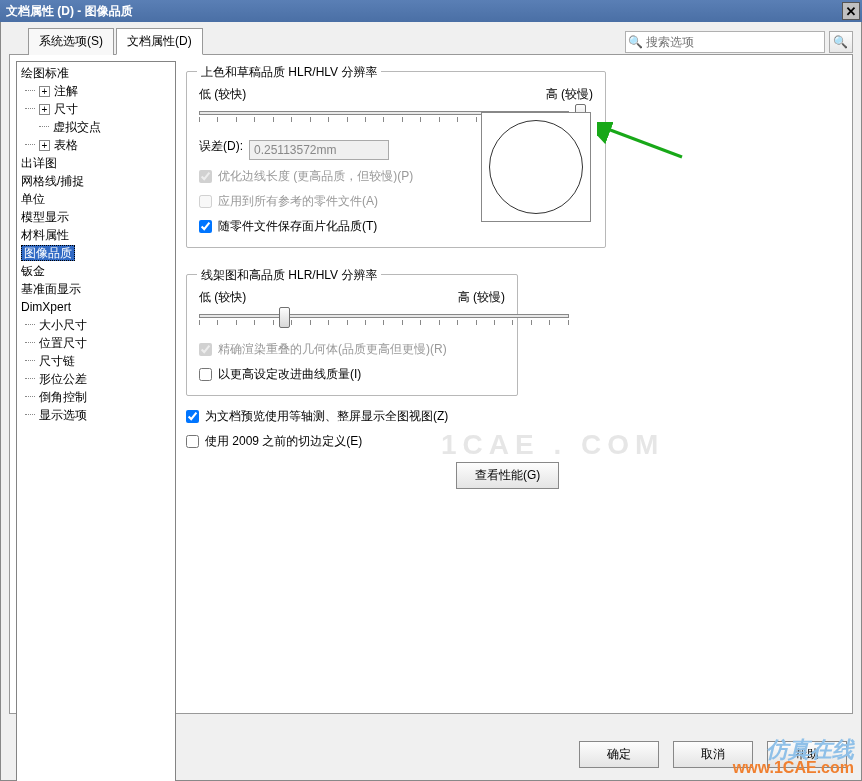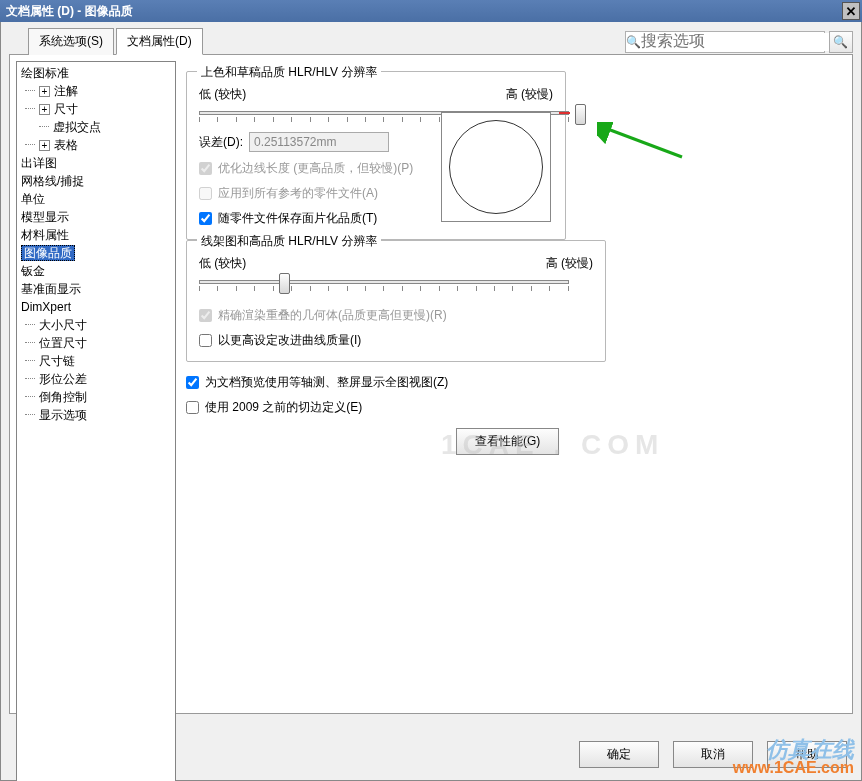--- a/index.html
+++ b/index.html
@@ -6,21 +6,21 @@
 body { font-family: "Microsoft YaHei", SimSun, Arial, sans-serif; font-size: 12px; background: #fff; width: 862px; height: 781px; position: relative; overflow: hidden; }
 .titlebar { background: linear-gradient(#5a7fb5, #4a6fa5); color: #fff; height: 22px; display: flex; align-items: center; justify-content: space-between; padding: 0 2px 0 6px; font-size: 12px; font-weight: bold; }
 .titlebar .close { width: 18px; height: 18px; background: #c0c0c0; border: 1px solid #555; display: flex; align-items: center; justify-content: center; font-family: Arial; font-size: 13px; color: #000; cursor: pointer; }
 .dialog-body { background: #f0f0f0; border: 1px solid #888; border-top: none; height: 759px; padding: 6px 8px 10px 8px; position: relative; }
 .top-row { display: flex; align-items: center; margin-bottom: 0; margin-left: 19px; }
 .tabs { display: flex; }
 .tab { padding: 4px 10px; border: 1px solid #999; background: #f8f8f8; border-bottom: none; margin-right: 2px; font-size: 12px; cursor: pointer; }
 .tab.active { background: #fff; border-bottom: 1px solid #fff; position: relative; z-index: 2; }
 .search-wrap { margin-left: auto; display: flex; align-items: center; border: 1px solid #b0b0b0; background: #fff; height: 22px; width: 200px; }
 .search-wrap .mag { width: 20px; text-align: center; color: #888; }
-.search-wrap input { border: none; outline: none; flex: 1; font-size: 16px; color: #ef4444; font-family: Liberation Mono, monospace; }
+.search-wrap input { border: none; outline: none; flex: 1; font-size: 12px; color: #ef4444; }
 .search-btn { width: 24px; height: 22px; margin-left: 4px; border: 1px solid #aaa; background: linear-gradient(#fdfdfd,#e8e8e8); display: flex; align-items: center; justify-content: center; cursor: pointer; }
 .main-panel { border: 1px solid #999; background: #fff; height: 660px; margin-top: -1px; display: flex; padding: 6px; }
 .tree { width: 160px; border: 1px solid #848484; background: #fff; height: 753px; overflow: auto; padding: 2px 0; font-size: 12px; }
 .tree-item { padding: 1px 2px 1px 4px; white-space: nowrap; line-height: 16px; cursor: pointer; }
 .tree-item.child1 { padding-left: 22px; position: relative; }
 .tree-item.child1::before { content: ""; position: absolute; left: 8px; top: 8px; width: 10px; border-top: 1px dotted #888; }
 .tree-item.child2 { padding-left: 36px; position: relative; }
 .tree-item.child2::before { content: ""; position: absolute; left: 22px; top: 8px; width: 10px; border-top: 1px dotted #888; }
 .tree-item .box { display: inline-block; width: 11px; height: 11px; border: 1px solid #888; background: #fff; text-align: center; line-height: 9px; font-size: 10px; margin-right: 4px; vertical-align: middle; }
 .tree-item.sel span.label { background: #316ac5; color: #fff; border: 1px dotted #000; padding: 0 2px; margin-top: 12px; }
@@ -28,21 +28,21 @@
 .groupbox { border: 1px solid #b8b8b8; border-radius: 2px; margin-top: 10px; padding: 14px 12px 12px 12px; position: relative; }
 .groupbox .legend { position: absolute; top: -8px; left: 10px; background: #fff; padding: 0 4px; font-size: 12px; }
 .slider-labels { display: flex; justify-content: space-between; font-size: 12px; margin-bottom: 4px; }
 .slider-track { height: 4px; border: 1px solid #888; background: #e8e8e8; position: relative; margin: 8px 0 2px 0; }
 .slider-fill { position: absolute; top: 0; bottom: 0; background: #e03030; }
 .slider-thumb { position: absolute; top: -8px; width: 11px; height: 21px; background: linear-gradient(#fdfdfd,#d8d8d8); border: 1px solid #707070; border-radius: 2px; margin-left: -5px; cursor: pointer; }
 .ticks { display: flex; justify-content: space-between; margin-top: 2px; }
 .ticks span { width: 1px; height: 5px; background: #888; display: block; }
 .row { display: flex; align-items: center; margin-top: 10px; }
 .field-label { font-size: 12px; margin-right: 6px; }
-.text-input { border: 1px solid #aaa; background: #f0f0f0; color: #888; padding: 2px 4px; font-size: 12px; width: 140px; height: 20px; }
+.text-input { border: 1px solid #aaa; background: #f0f0f0; color: #888; padding: 2px 4px; font-size: 12px; width: 140px; height: 20px; margin-top: 8px; }
 .chk-row { display: flex; align-items: center; margin-top: 8px; font-size: 12px; }
 .chk-row input { margin-right: 6px; }
 .chk-row.disabled { color: #999; }
 .preview { position: absolute; right: 14px; top: 40px; width: 110px; height: 110px; border: 1px solid #888; background: #fff; display: flex; align-items: center; justify-content: center; }
 .preview .circle { width: 94px; height: 94px; border: 1px solid #333; border-radius: 50%; }
 .btn { border: 1px solid #888; background: linear-gradient(#fdfdfd,#e4e4e4); padding: 4px 18px; font-size: 12px; cursor: pointer; min-width: 80px; text-align: center; }
 .footer-btns { position: absolute; bottom: 12px; right: 14px; display: flex; gap: 14px; }
 .watermark { position: absolute; right: 8px; bottom: 4px; text-align: right; line-height: 18px; pointer-events: none; }
 .watermark .l1 { font-size: 22px; color: #8fc0e8; font-style: italic; font-weight: bold; }
 .watermark .l2 { font-size: 16px; color: #f08030; font-weight: bold; }
@@ -92,21 +92,21 @@
       <div class="tree-item child1"><span class="label">大小尺寸</span></div>
       <div class="tree-item child1"><span class="label">位置尺寸</span></div>
       <div class="tree-item child1"><span class="label">尺寸链</span></div>
       <div class="tree-item child1"><span class="label">形位公差</span></div>
       <div class="tree-item child1"><span class="label">倒角控制</span></div>
       <div class="tree-item child1"><span class="label">显示选项</span></div>
     </div>
 
     <div class="content">
 
-      <div class="groupbox" style="width:380px;">
+      <div class="groupbox" style="width:420px;">
         <div class="legend">上色和草稿品质 HLR/HLV 分辨率</div>
         <div class="slider-labels">
           <span>低 (较快)</span>
           <span>高 (较慢)</span>
         </div>
         <div class="slider-track" style="width:370px;">
           <div class="slider-fill" style="left:359px; width:11px;"></div>
           <div class="slider-thumb" style="left:380px;"></div>
         </div>
         <div class="ticks" style="width:370px;">
@@ -146,21 +146,21 @@
         </div>
         <div class="chk-row">
           <input type="checkbox" checked="" style="">
           <span>随零件文件保存面片化品质(T)</span>
         </div>
         <div class="preview">
           <div class="circle"></div>
         </div>
       </div>
 
-      <div class="groupbox" style="width:420px; margin-top:0;">
+      <div class="groupbox" style="width:332px; margin-top:26px;">
         <div class="legend">线架图和高品质 HLR/HLV 分辨率</div>
         <div class="slider-labels">
           <span>低 (较快)</span>
           <span>高 (较慢)</span>
         </div>
         <div class="slider-track" style="width:370px;">
           <div class="slider-thumb" style="left:84px;"></div>
         </div>
         <div class="ticks" style="width:370px;">
           <span></span>

